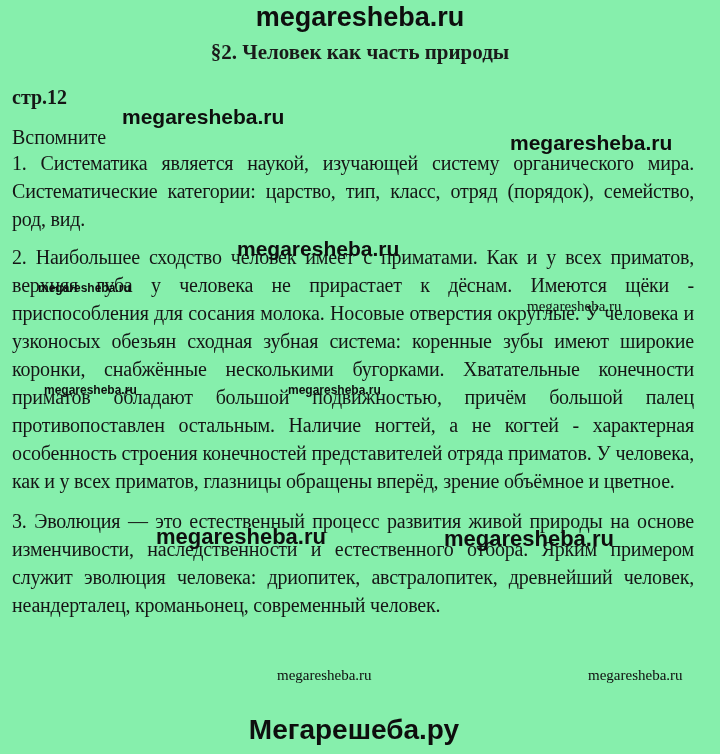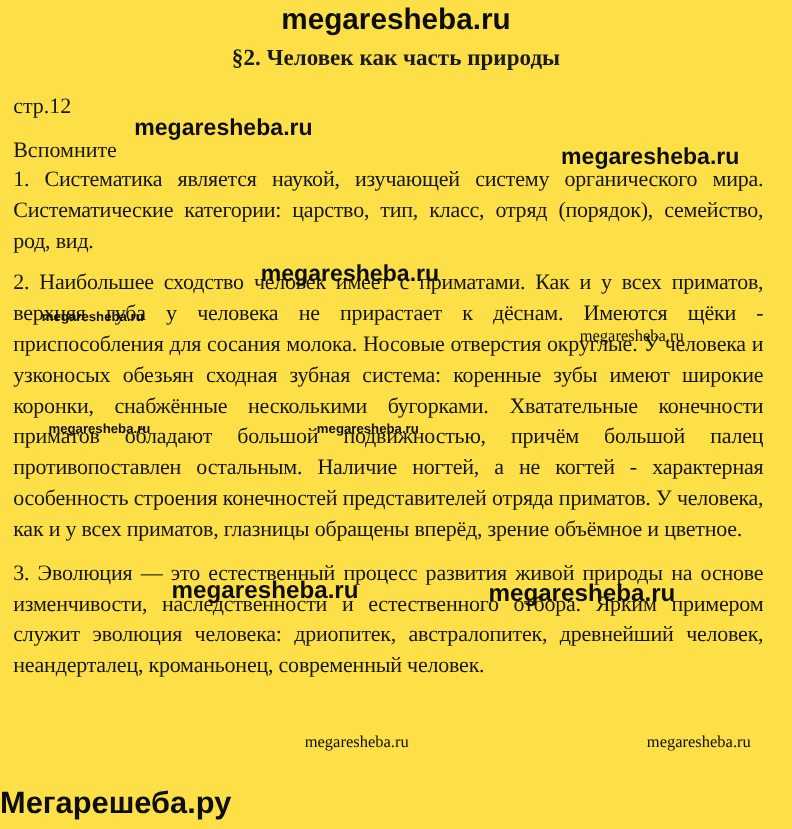--- a/index.html
+++ b/index.html
@@ -1,37 +1,38 @@
 <!DOCTYPE html>
 <html><head>
 <meta charset="utf-8">
 <style>
   * { margin: 0; padding: 0; box-sizing: border-box; }
   html, body { background: #ffffff; }
   .page {
     position: relative;
     width: 720px;
     height: 754px;
-    background: #fde047;
+    background: #86efac;
     overflow: hidden;
     font-family: "Liberation Serif", serif;
     color: #161616;
   }
 
   
   .heading {
     margin-top: 40px;
     text-align: center;
     font-size: 21px;
     font-weight: bold;
     color: #1a1a1a;
   }
   .page-ref {
     margin: 21px 0 0 12px;
     font-size: 20px;
+    font-weight: bold;
   }
   .recall {
     margin: 17px 0 0 12px;
     font-size: 20px;
   }
   .answer {
     margin: 0 26px 0 12px;
     width: 682px;
     font-size: 20px;
     line-height: 28px;
@@ -61,21 +62,21 @@
   .wm-b      { top: 131px; left: 510px; font-size: 21px; }
   .wm-c      { top: 237px; left: 237px; font-size: 21px; }
   .wm-d      { top: 281px; left: 38px;  font-size: 12px; }
   .wm-e      { top: 298px; left: 527px; font-size: 15px; }
   .wm-f      { top: 383px; left: 44px;  font-size: 12px; }
   .wm-g      { top: 383px; left: 288px; font-size: 12px; }
   .wm-h      { top: 524px; left: 156px; font-size: 22px; }
   .wm-i      { top: 526px; left: 444px; font-size: 22px; }
   .wm-j      { top: 667px; left: 277px; font-size: 15px; }
   .wm-k      { top: 667px; left: 588px; font-size: 15px; }
-  .wm-bottom { top: 714px; left: 0; right: 12px; text-align: left; font-size: 28px; }
+  .wm-bottom { top: 714px; left: 0; right: 12px; text-align: center; font-size: 28px; }
 </style>
 </head>
 <body>
 
 <div class="page">
 
   <div class="wm wm-bold wm-top">megaresheba.ru</div>
   <div class="wm wm-bold wm-a">megaresheba.ru</div>
   <div class="wm wm-bold wm-b">megaresheba.ru</div>
   <div class="wm wm-bold wm-c">megaresheba.ru</div>

